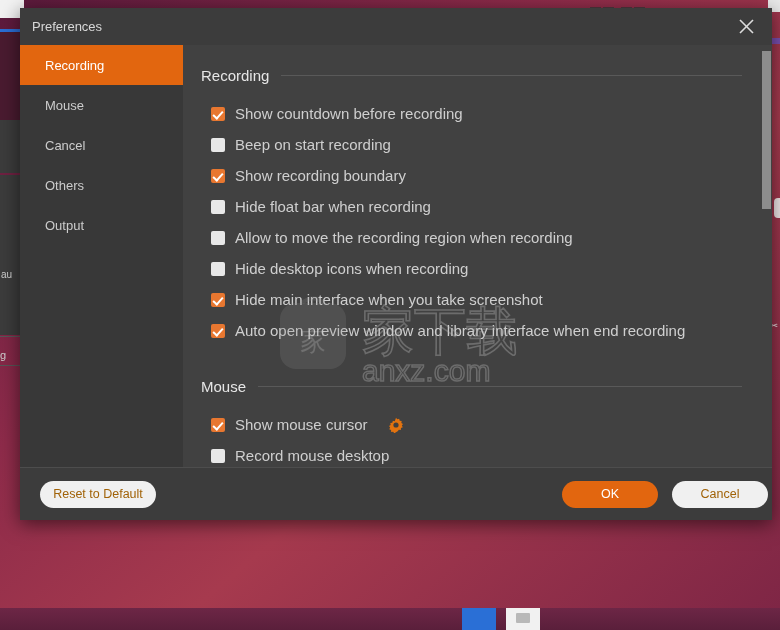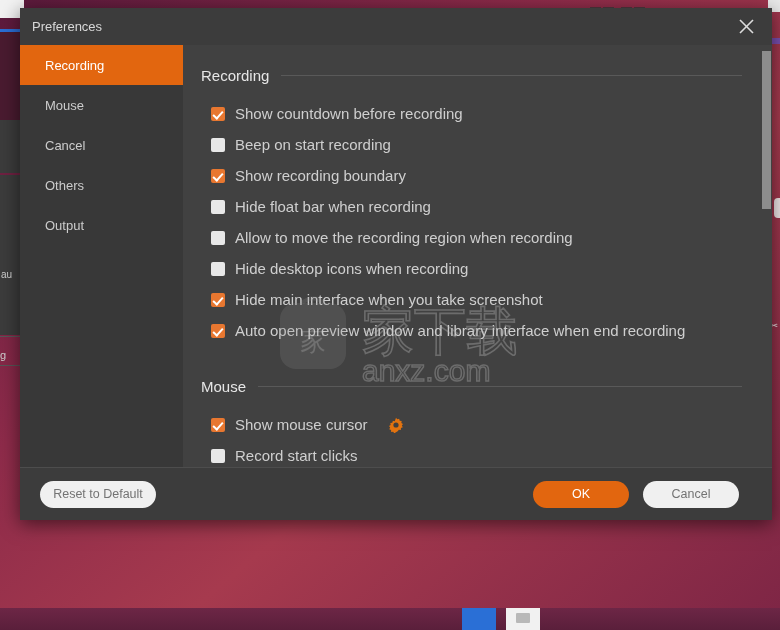--- a/index.html
+++ b/index.html
@@ -252,28 +252,28 @@
   .btn {
     height: 27px;
     border-radius: 14px;
     font-size: 12.5px;
     display: flex; align-items: center; justify-content: center;
     cursor: pointer;
     border: none;
     font-family: "Liberation Sans", sans-serif;
   }
   .btn-light {
-    background: #f0f0f0; color: #737373;
+    background: #f0f0f0; color: #a16207;
   }
   .btn-primary {
     background: #e2660f; color: #ffffff;
   }
   #btn-reset { width: 116px; }
   #footer-right {
-    position: absolute; right: 33px;
+    position: absolute; right: 4px;
     display: flex; gap: 14px; align-items: center;
   }
   #btn-ok { width: 96px; }
   #btn-cancel { width: 96px; }
 
   
   #watermark {
     position: absolute;
     left: 93px; top: 250px;
     width: 330px; height: 92px;
@@ -391,21 +391,21 @@
             <span class="opt-label">Show mouse cursor</span>
             <span class="gear-btn">
               <svg width="16" height="16" viewBox="0 0 16 16" aria-hidden="true">
                 <path d="M8 0.8l1.25 1.5 1.9-.6.55 1.93 1.97.33-.33 1.97 1.66 1.07-1.2 1.6 1 1.72-1.86.72-.1 2-1.97-.34-1.2 1.6L8 15.2l-1.67 1.1-1.2-1.6-1.97.33-.1-2-1.86-.72 1-1.72-1.2-1.6L2.66 7.93 2.33 5.96l1.97-.33.55-1.93 1.9.6L8 0.8z" fill="#e2730f"></path>
                 <circle cx="8" cy="8" r="2.6" fill="#3f3f3f"></circle>
               </svg>
             </span>
           </div>
           <div class="opt-row">
             <span class="cbx"></span>
-            <span class="opt-label">Record start clicks</span>
+            <span class="opt-label">Record mouse desktop</span>
           </div>
         </div>
 
         <div class="color-row">
           <span class="color-label">Color:</span>
           <span class="swatch" id="sw-red" style="background: rgb(217, 35, 46);"></span>
           <span class="swatch sel" id="sw-yel" style="background: rgb(251, 181, 21);"></span>
           <span class="swatch" id="sw-blu" style="background: rgb(59, 132, 220);"></span>
           <span class="swatch-more">•••</span>
         </div>

